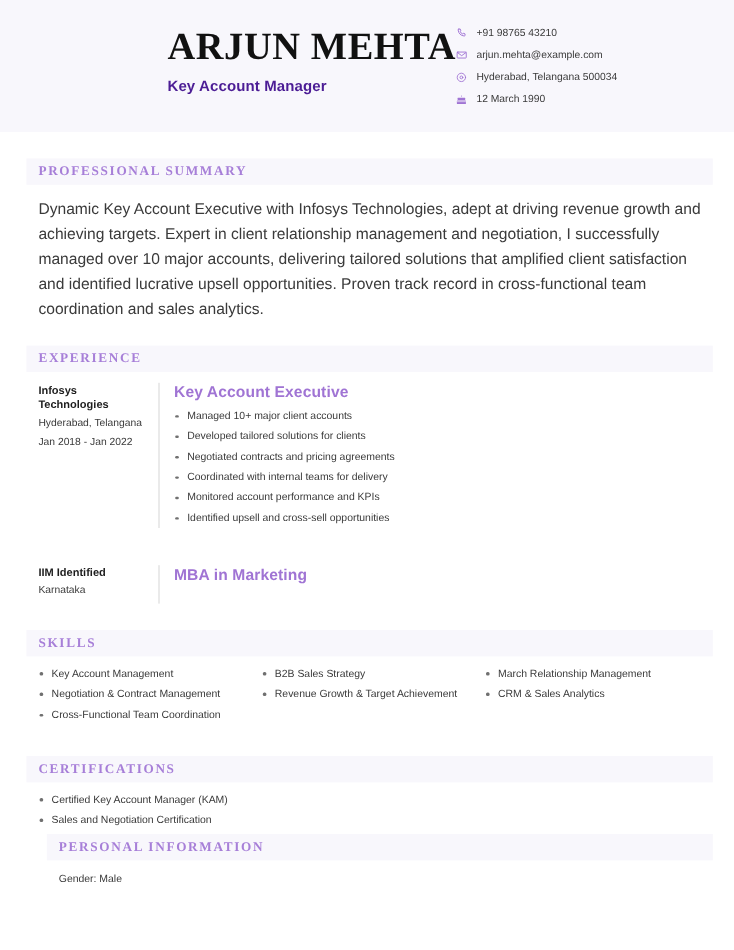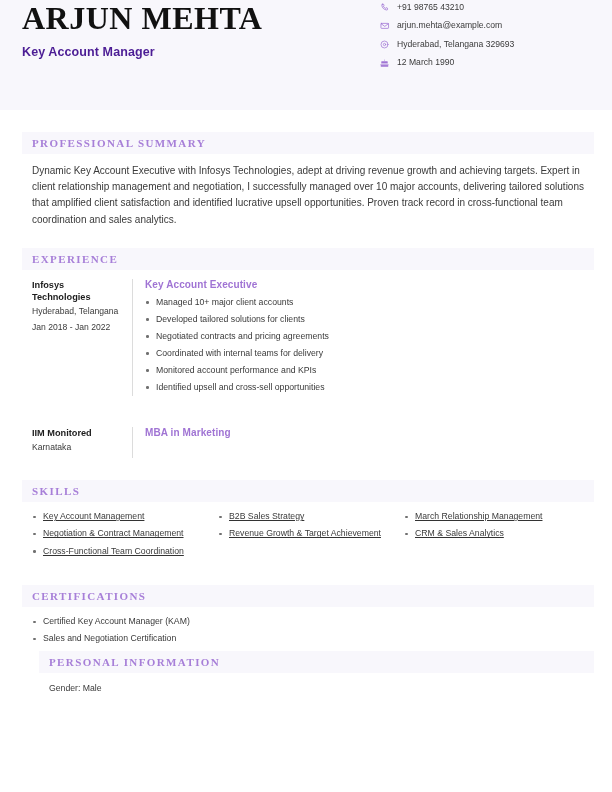--- a/index.html
+++ b/index.html
@@ -19,24 +19,24 @@
   .page {
     position: relative;
     width: 612px;
     height: 792px;
     background: #ffffff;
   }
 
   
   .header-band {
     background: #f8f7fc;
-    padding: 0 22px 14px 22px;
+    padding: 20px 22px 14px 22px;
     display: flex;
     align-items: flex-start;
-    justify-content: space-between;
+    justify-content: flex-end;
     box-sizing: border-box;
     height: 110px;
   }
   .header-left {
     padding-top: 2px;
   }
   .full-name {
     font-family: "Liberation Serif", serif;
     font-weight: bold;
     font-size: 32px;
@@ -96,21 +96,21 @@
     color: #a77fd8;
     margin: 0;
     text-transform: uppercase;
   }
   .section-body {
     padding: 9px 18px 0 32px;
     box-sizing: border-box;
   }
 
   .summary-text {
-    font-size: 10px;
+    font-size: 13px;
     line-height: 1.62;
     color: #3a3a3a;
     margin: 0;
     text-align: left;
     max-width: 552px;
   }
 
   
   .entry {
     display: flex;
@@ -141,21 +141,21 @@
     line-height: 1.32;
     margin: 0;
   }
   .entry-right {
     flex: 1;
     border-left: 1px solid #dcdcdc;
     padding-left: 12px;
     padding-bottom: 2px;
   }
   .entry-role {
-    font-size: 10px;
+    font-size: 13px;
     font-weight: bold;
     color: #a074d4;
     margin: 0 0 7px 0;
     letter-spacing: 0.1px;
   }
 
   ul.bullets {
     list-style: none;
     margin: 0;
     padding: 0;
@@ -183,21 +183,20 @@
   
   .skills-cols {
     display: flex;
     align-items: flex-start;
   }
   .skills-col {
     width: 186px;
     min-width: 186px;
     box-sizing: border-box;
     padding-right: 14px;
-    text-decoration: underline;
   }
   .skills-col ul.bullets li { margin-bottom: 5.6px; }
 
   
   .personal-line {
     font-size: 8.7px;
     color: #3a3a3a;
     line-height: 1.4;
     margin: 0;
   }
@@ -241,21 +240,21 @@
         <span class="contact-text">arjun.mehta@example.com</span>
       </div>
 
       <div class="contact-row">
         <span class="contact-icon">
           <svg width="9" height="9" viewBox="0 0 16 16" fill="none" stroke="currentColor" stroke-width="1.3" stroke-linecap="round" stroke-linejoin="round">
             <circle cx="8" cy="8" r="6.2"></circle>
             <circle cx="8" cy="8" r="2.1"></circle>
           </svg>
         </span>
-        <span class="contact-text">Hyderabad, Telangana 329693</span>
+        <span class="contact-text">Hyderabad, Telangana 500034</span>
       </div>
 
       <div class="contact-row">
         <span class="contact-icon">
           <svg width="9" height="9" viewBox="0 0 16 16" fill="currentColor">
             <rect x="7.5" y="0.8" width="1" height="2.2" rx="0.5"></rect>
             <rect x="2.3" y="4.2" width="11.4" height="3.4" rx="0.7"></rect>
             <rect x="1.3" y="8.4" width="13.4" height="5.4" rx="0.9"></rect>
             <rect x="1.3" y="9.9" width="13.4" height="0.9" fill="#f8f7fc"></rect>
           </svg>
@@ -298,21 +297,21 @@
           </ul>
         </div>
       </div>
     </div>
   </div>
 
   <div class="section sp-education">
     <div class="section-body">
       <div class="entry">
         <div class="entry-left">
-          <div class="entry-org">IIM Monitored</div>
+          <div class="entry-org">IIM Identified</div>
           <div class="entry-loc">Karnataka</div>
         </div>
         <div class="entry-right">
           <div class="entry-role">MBA in Marketing</div>
         </div>
       </div>
     </div>
   </div>
 
   <div class="section sp-skills">

